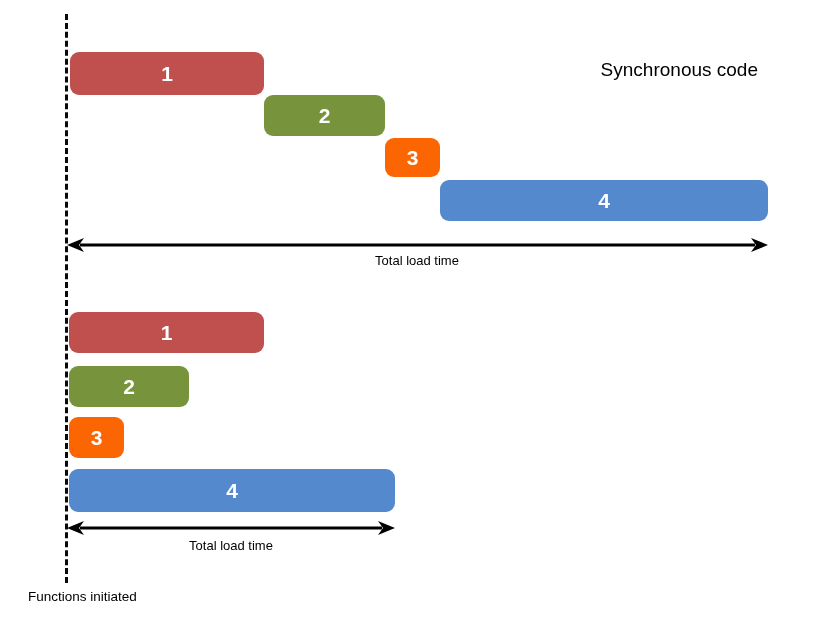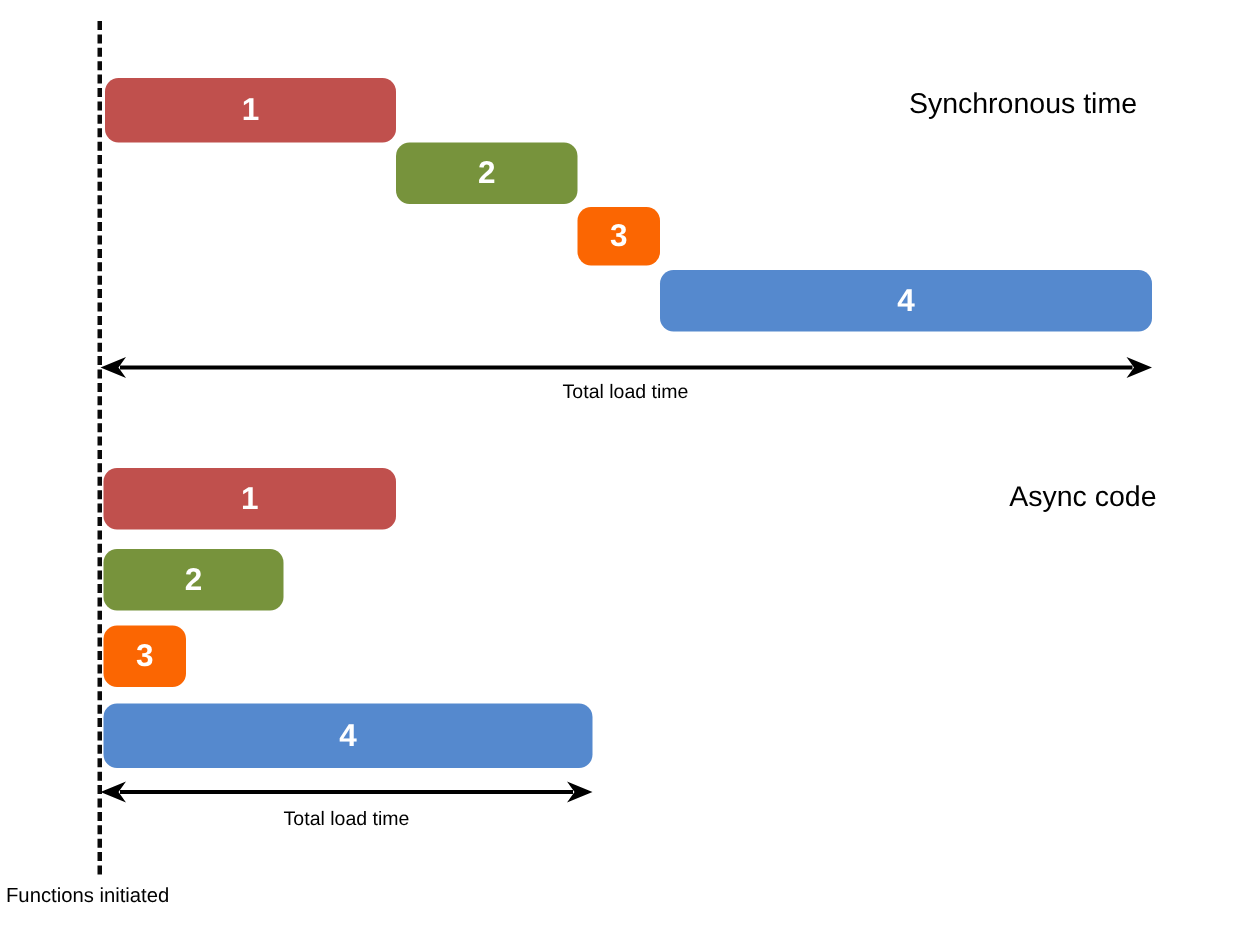--- a/index.html
+++ b/index.html
@@ -44,21 +44,21 @@
   .async-section-label { top: 321px; right: 63px; }
   .total-label {
     font-size: 13px;
     text-align: center;
     width: 200px;
   }
   .sync-total-label { top: 253px; left: 317px; }
   .async-total-label { top: 538px; left: 131px; }
   .functions-label {
     top: 589px;
-    left: 4px;
+    left: 28px;
     font-size: 13.5px;
   }
   .arrow-svg {
     position: absolute;
     overflow: visible;
   }
 </style>
 </head>
 <body>
 
@@ -80,23 +80,22 @@
       <div class="bar" style="left: 69px; top: 366px; width: 120px; height: 41px; background: rgb(119, 147, 60); line-height: 41px;">2</div>
       <div class="bar" style="left: 69px; top: 417px; width: 55px; height: 41px; background: rgb(251, 102, 2); line-height: 41px;">3</div>
       <div class="bar" style="left: 69px; top: 469px; width: 326px; height: 43px; background: rgb(85, 137, 206); line-height: 43px;">4</div>
       <svg width="328" height="16" class="arrow-svg" style="left: 67px; top: 520px;">
         <line x1="13" y1="8" x2="315" y2="8" stroke="#000000" stroke-width="2.8"></line>
         <polygon points="0,8 17,1 12,8 17,15" fill="#000000"></polygon>
         <polygon points="328,8 311,1 316,8 311,15" fill="#000000"></polygon>
       </svg>
     </div>
 
-  <div class="label section-label sync-section-label">Synchronous time</div>
+  <div class="label section-label sync-section-label">Synchronous code</div>
 
   <div class="label total-label sync-total-label">Total load time</div>
 
-  <div class="label section-label async-section-label">Async code</div>
 
   <div class="label total-label async-total-label">Total load time</div>
 
   <div class="label functions-label">Functions initiated</div>
 
 </div>
 
 </body></html>

